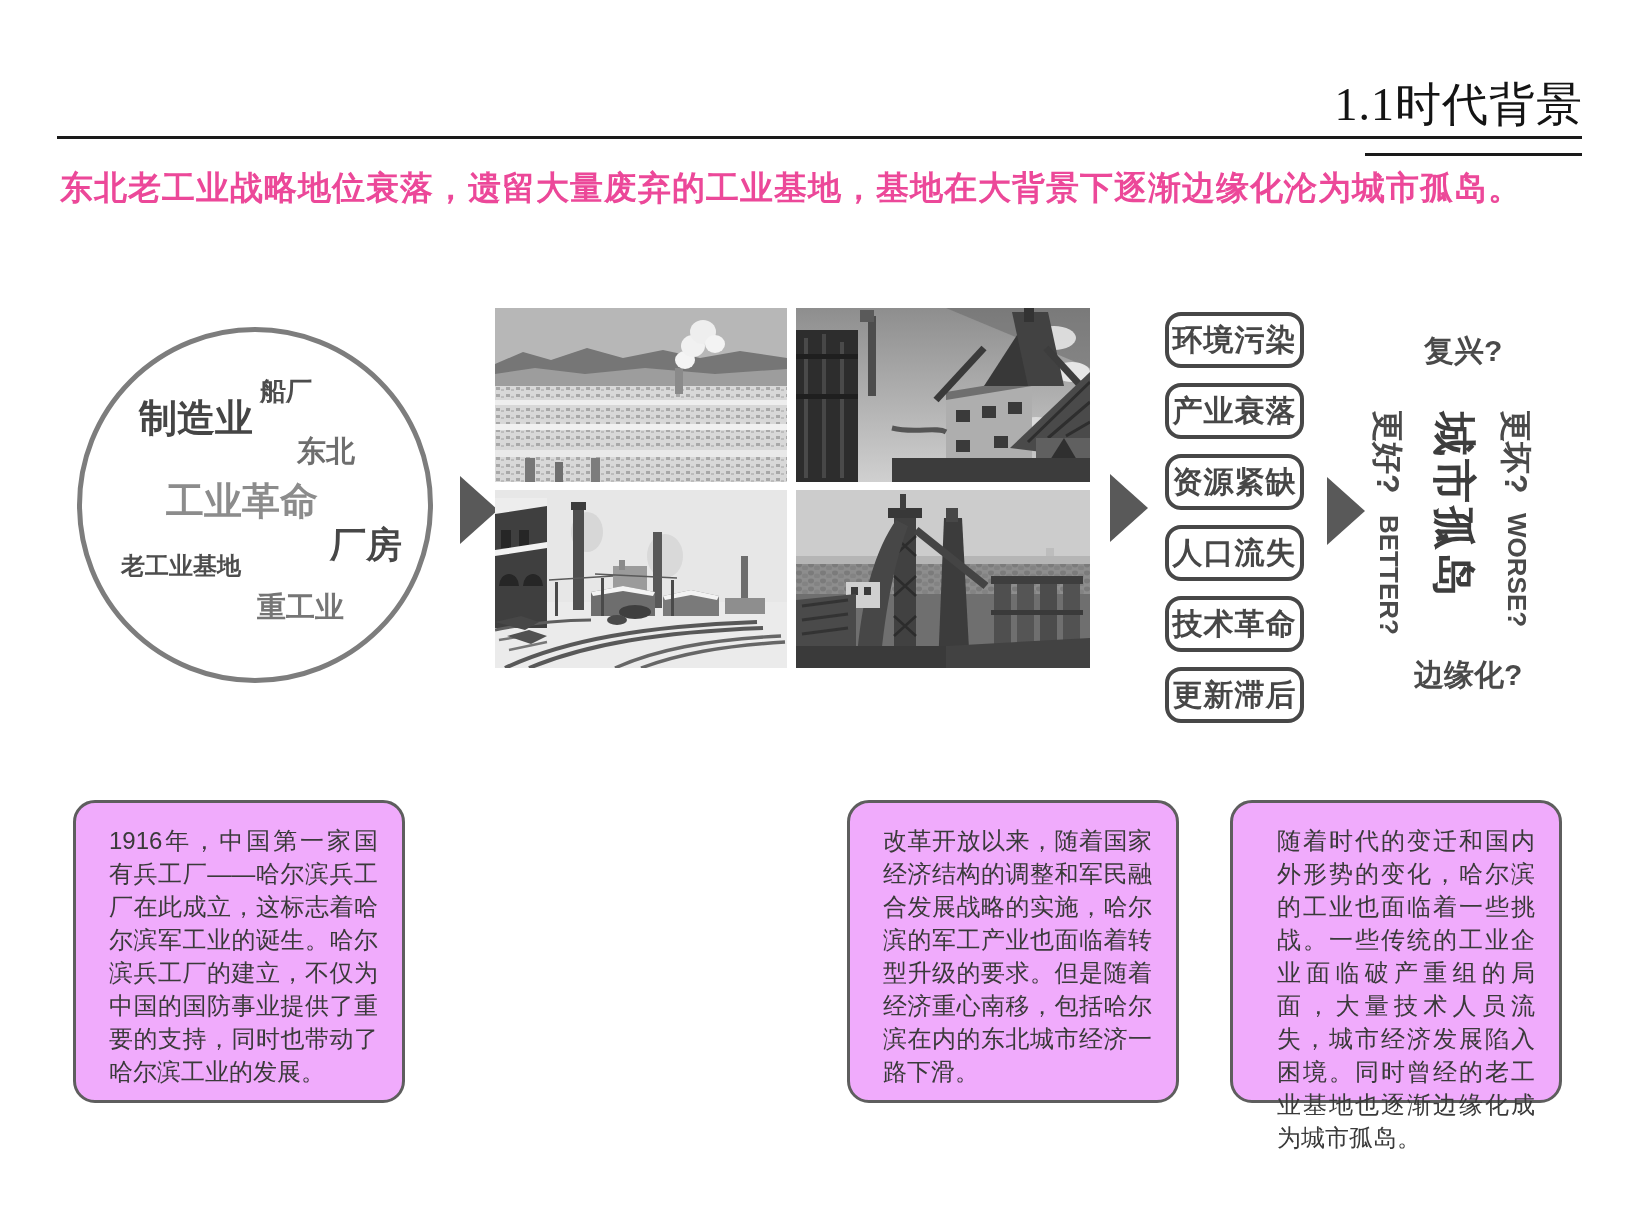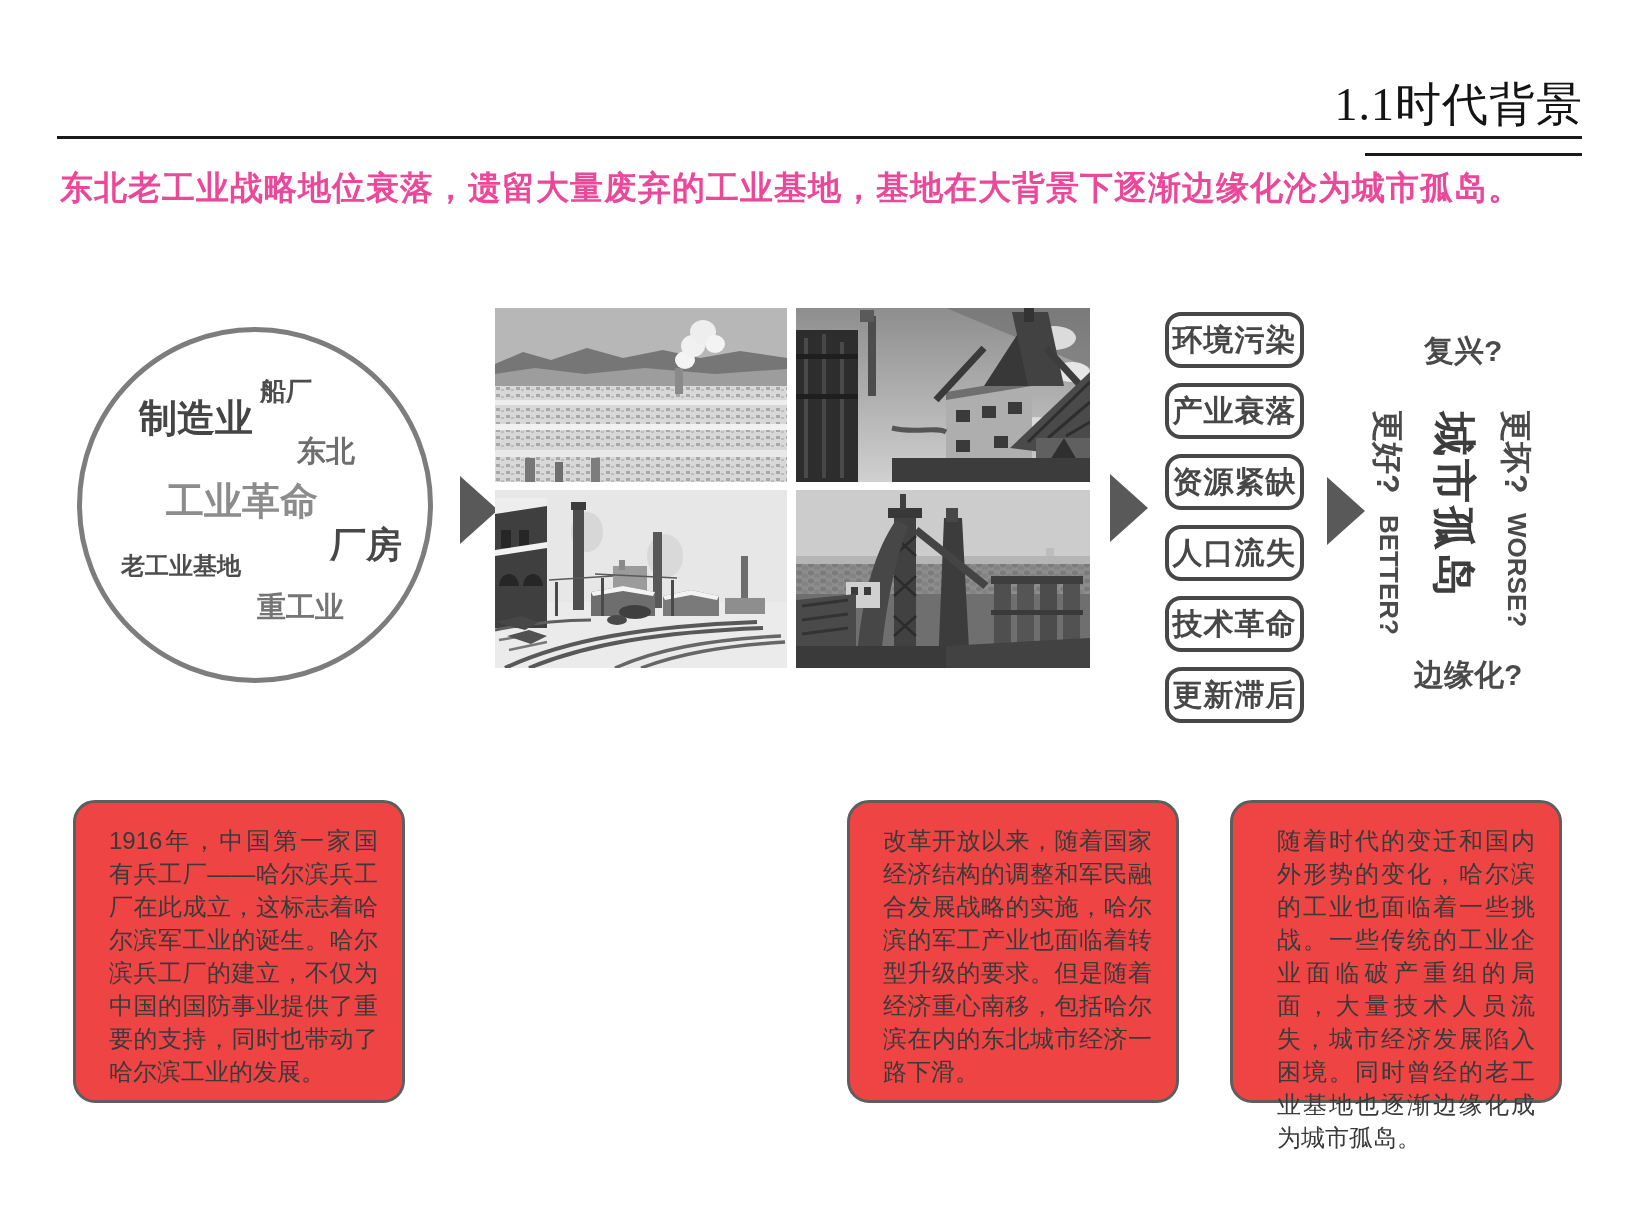--- a/index.html
+++ b/index.html
@@ -54,21 +54,21 @@
   .ow-revival{left:1424px;top:336px;font-size:30px;}
   .ow-better-cn{left:1372px;top:410px;font-size:32px;}
   .ow-island{left:1432px;top:412px;font-size:44px;color:#3d3d3d;letter-spacing:3px;}
   .ow-worse-cn{left:1500px;top:410px;font-size:32px;}
   .ow-better-en{left:1376px;top:515px;font-size:26px;}
   .ow-worse-en{left:1504px;top:513px;font-size:26px;}
   .ow-marginal{left:1414px;top:660px;font-size:30px;}
 
   
   .history-box{position:absolute;top:800px;width:332px;height:303px;box-sizing:border-box;
-               border:3px solid #5e5e5e;border-radius:22px;background:#ef4444;
+               border:3px solid #5e5e5e;border-radius:22px;background:#f0abfc;
                padding:21px 24px 18px 33px;font-size:24px;line-height:1.375;color:#3a3a3a;
                text-align:justify;}
   .hb1{left:73px;}  .hb2{left:462px;}  .hb3{left:847px;}  .hb4{left:1230px;padding-left:44px;}
 </style>
 </head>
 <body>
 
 <div class="slide">
 
   <div class="abs page-title">1.1时代背景</div>

